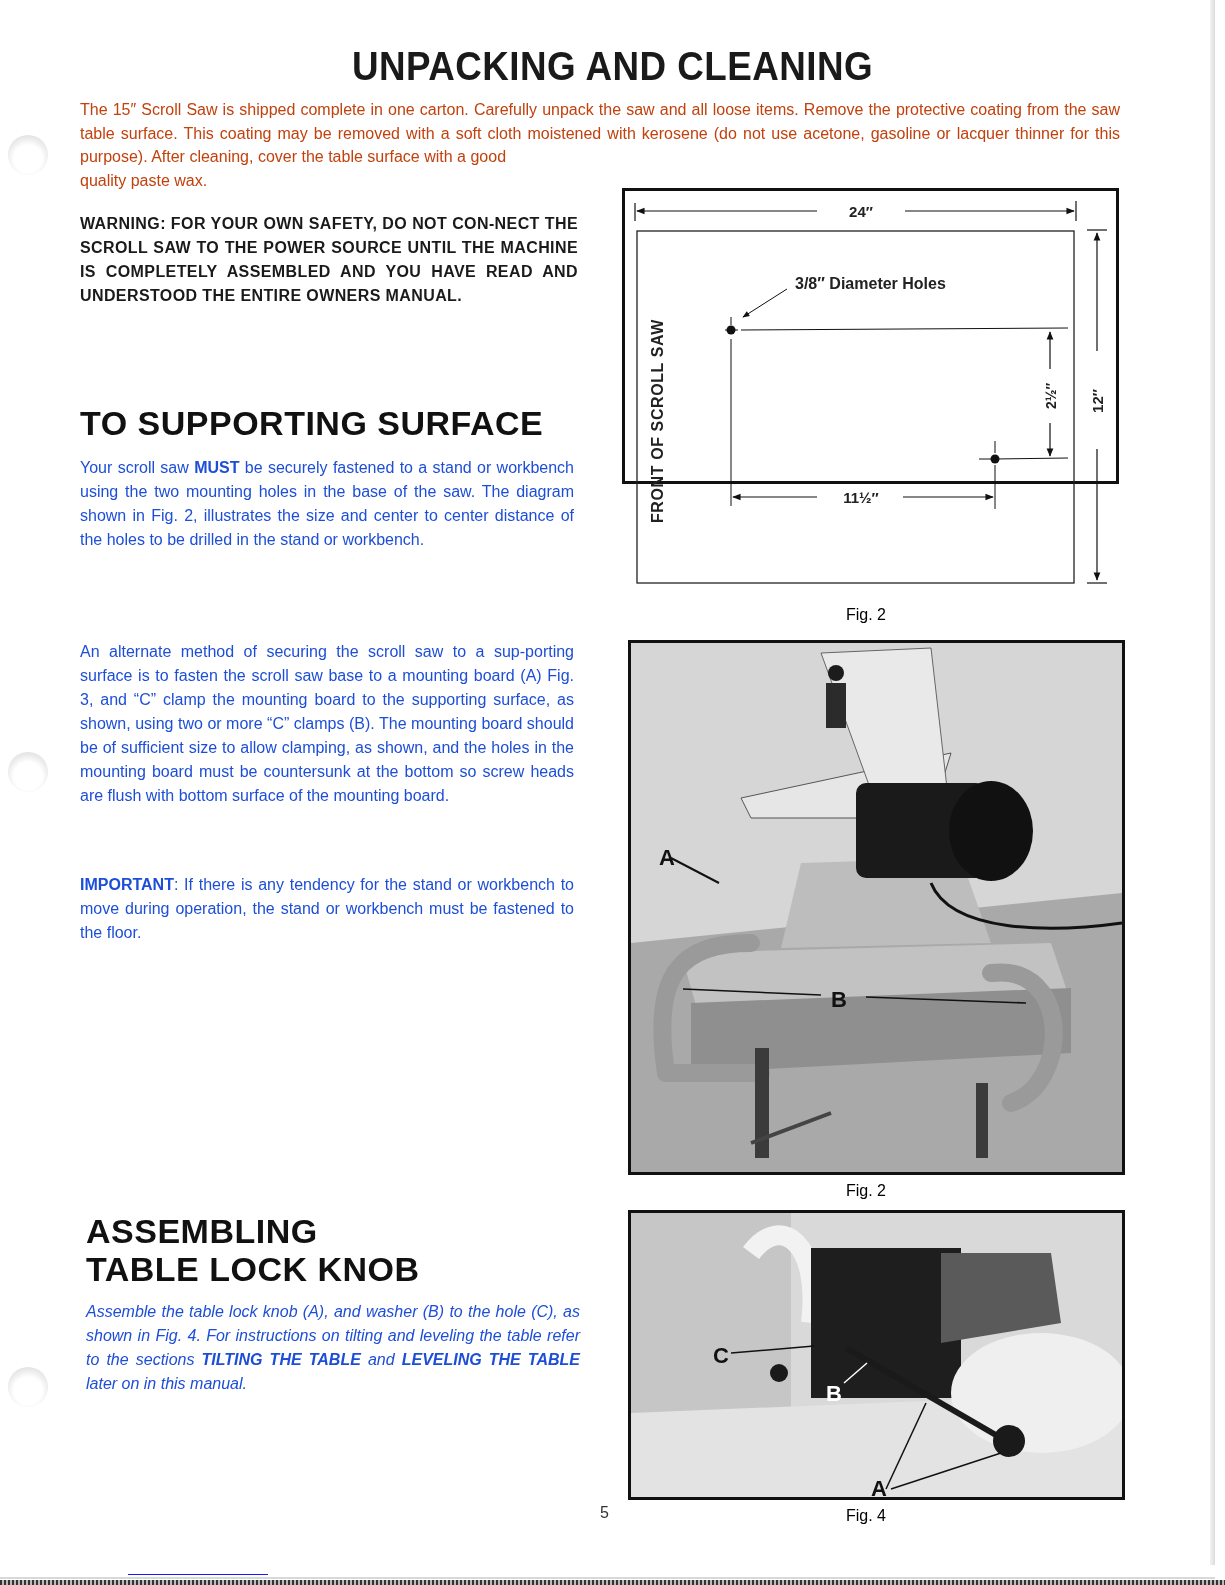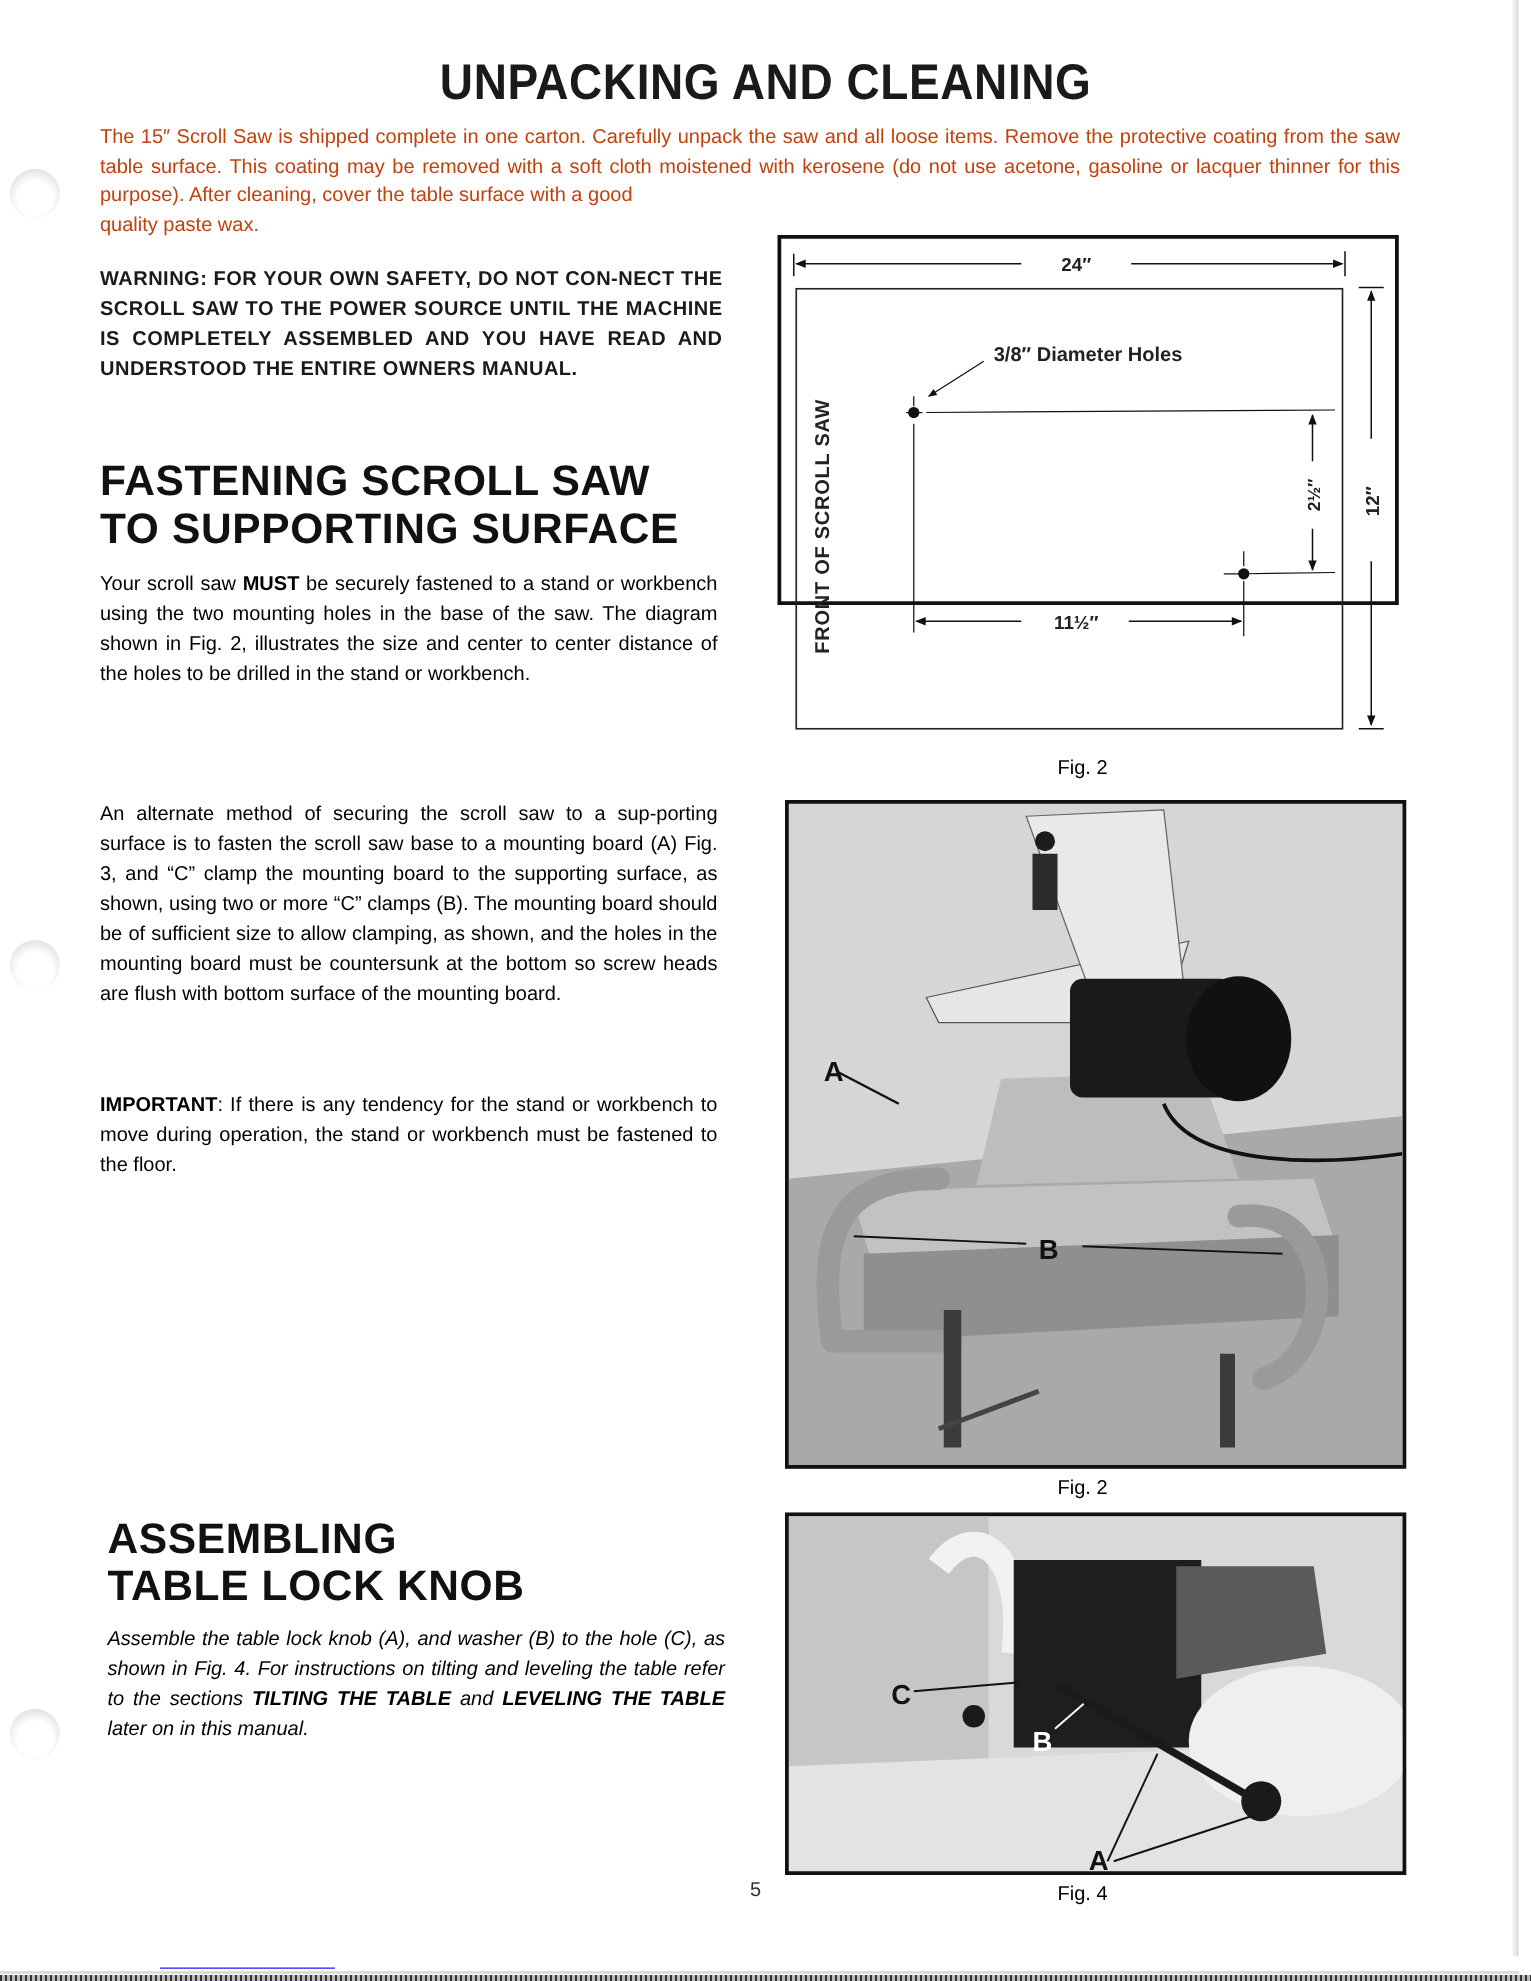--- a/index.html
+++ b/index.html
@@ -25,21 +25,21 @@
   .intro .tail { display: block; width: 520px; }
 
   .warning { position: absolute; left: 80px; top: 212px; width: 498px; font-size: 16px;
     font-weight: bold; line-height: 24px; text-align: justify; letter-spacing: 0.4px; }
 
   h2.section { position: absolute; margin: 0; font-size: 34px; font-weight: bold;
     line-height: 38px; letter-spacing: 0.5px; color: #111; }
   .sec-fasten { left: 80px; top: 366px; }
   .sec-assemble { left: 86px; top: 1212px; font-size: 31px; line-height: 36px; }
 
-  .para { position: absolute; font-size: 16px; line-height: 24px; text-align: justify; color: #000000; }
+  .para { position: absolute; font-size: 16px; line-height: 24px; text-align: justify; color: #1d4ed8; }
   .p-fasten { left: 80px; top: 456px; width: 494px; }
   .p-alt { left: 80px; top: 640px; width: 494px; }
   .p-important { left: 80px; top: 873px; width: 494px; }
   .p-assemble { left: 86px; top: 1300px; width: 494px; font-style: italic; }
 
   .fig-frame { position: absolute; border: 3px solid #111; background: #fff; box-sizing: border-box; }
   .fig2 { left: 622px; top: 188px; width: 497px; height: 296px; }
   .fig3 { left: 628px; top: 640px; width: 497px; height: 535px; background: #c9c9c9; overflow: hidden; }
   .fig4 { left: 628px; top: 1210px; width: 497px; height: 290px; background: #cfcfcf; overflow: hidden; }
   .caption { position: absolute; font-size: 16px; color: #000000; }
@@ -66,21 +66,21 @@
 <h1 class="title" style="margin:0">UNPACKING AND CLEANING</h1>
 
 <div class="intro">
   <span>The 15″ Scroll Saw is shipped complete in one carton. Carefully unpack the saw and all loose items. Remove the protective coating from the saw table surface. This coating may be removed with a soft cloth moistened with kerosene (do not use acetone, gasoline or lacquer thinner for this purpose). After cleaning, cover the table surface with a good</span>
   <span class="tail">quality paste wax.</span>
 </div>
 
 <div class="warning">WARNING: FOR YOUR OWN SAFETY, DO NOT CON-NECT THE SCROLL SAW TO THE POWER SOURCE UNTIL THE MACHINE IS COMPLETELY ASSEMBLED AND YOU HAVE READ AND UNDERSTOOD THE ENTIRE OWNERS MANUAL.</div>
 
 <h2 class="section sec-fasten">
-  <span>FASTENING SCROLL SAW</span><br>
+  <br>
   <span>TO SUPPORTING SURFACE</span>
 </h2>
 
 <p class="para p-fasten" style="margin:0">
   <span>Your scroll saw </span><b>MUST</b><span> be securely fastened to a stand or workbench using the two mounting holes in the base of the saw. The diagram shown in Fig. 2, illustrates the size and center to center distance of the holes to be drilled in the stand or workbench.</span>
 </p>
 
 <p class="para p-alt" style="margin:0">An alternate method of securing the scroll saw to a sup-porting surface is to fasten the scroll saw base to a mounting board (A) Fig. 3, and “C” clamp the mounting board to the supporting surface, as shown, using two or more “C” clamps (B). The mounting board should be of sufficient size to allow clamping, as shown, and the holes in the mounting board must be countersunk at the bottom so screw heads are flush with bottom surface of the mounting board.</p>
 
 <p class="para p-important" style="margin:0">

